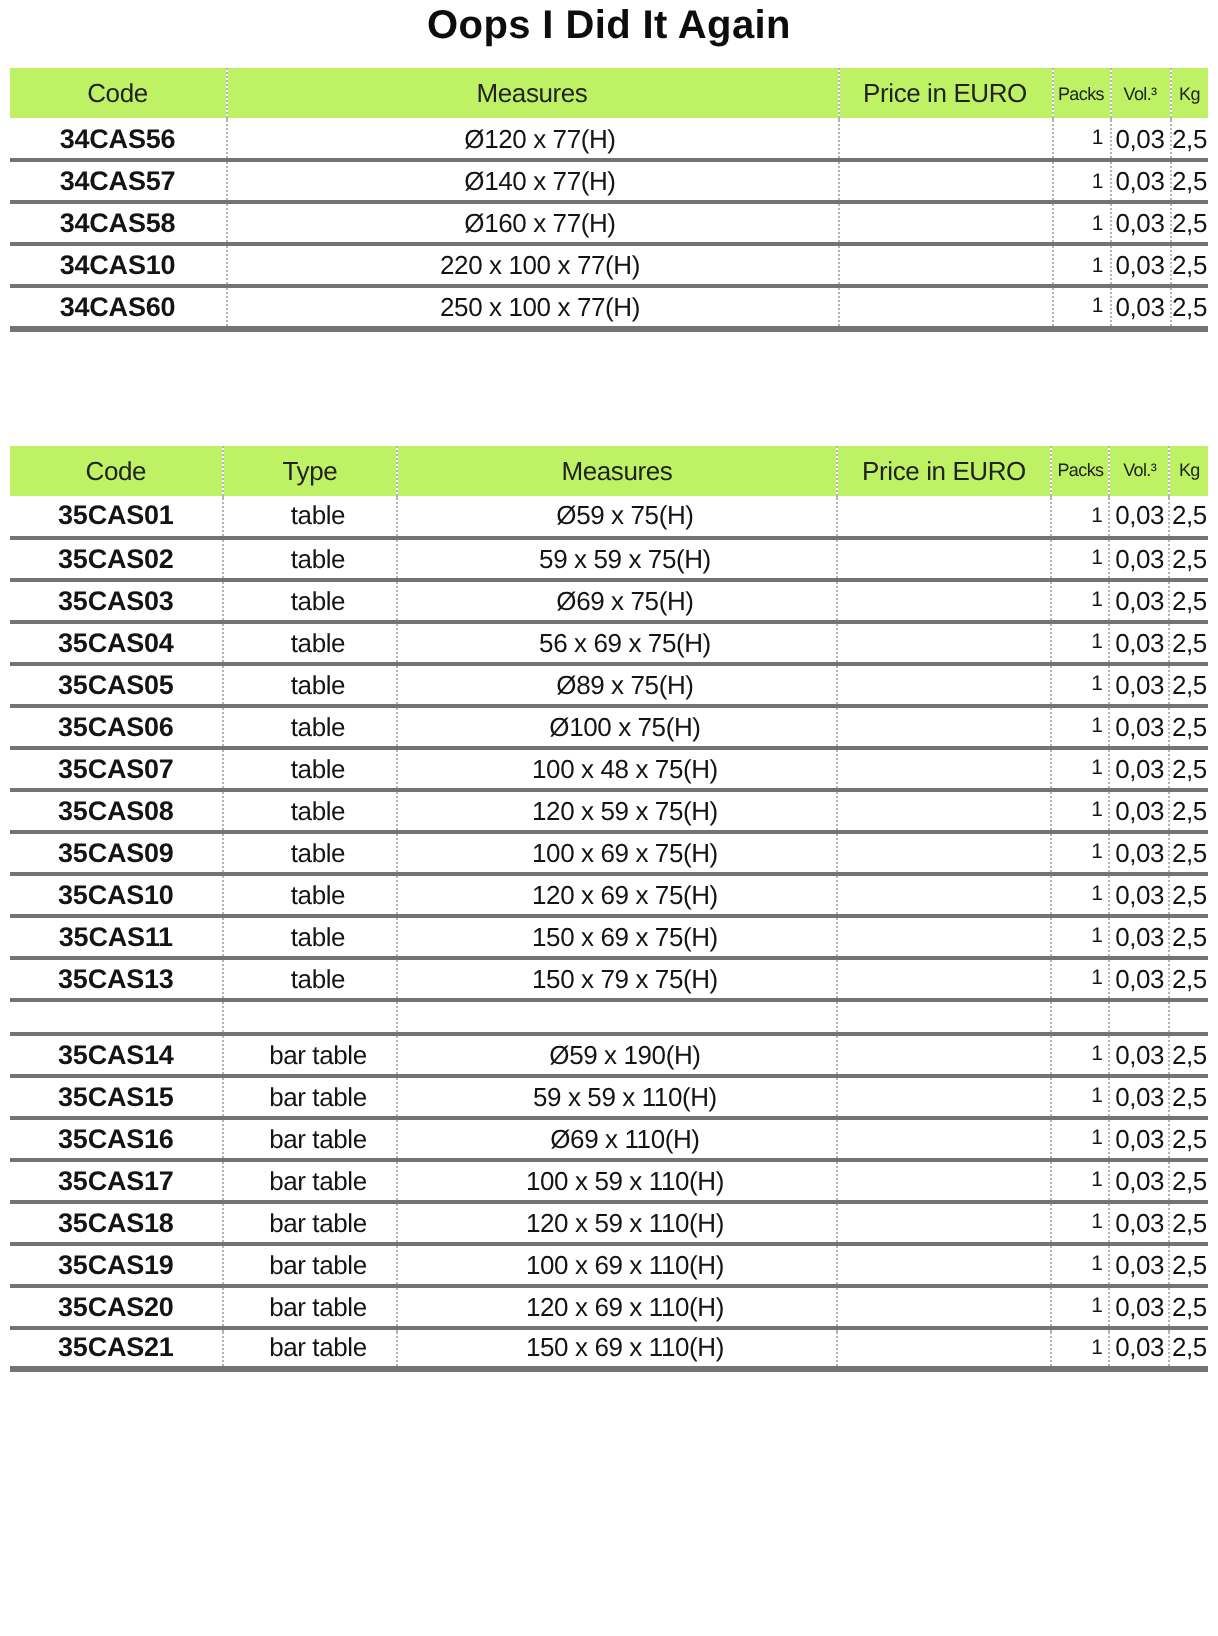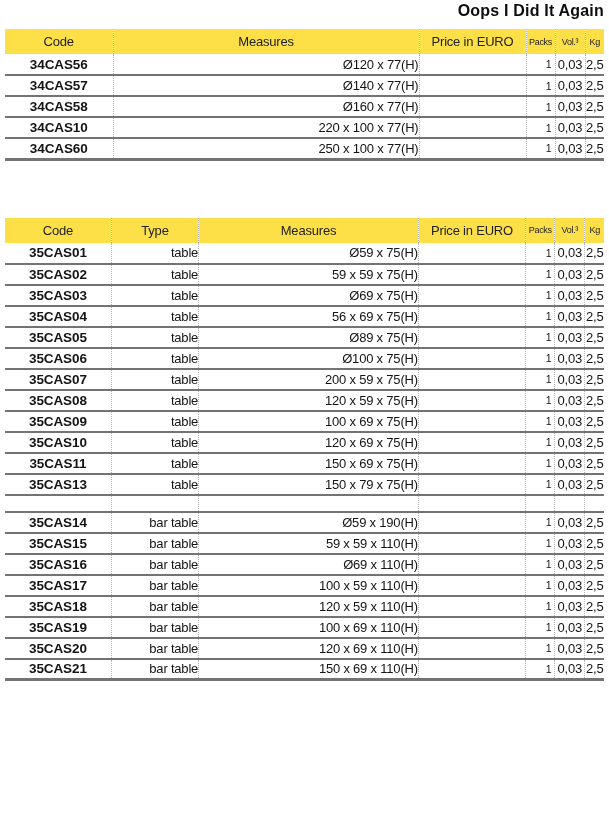--- a/index.html
+++ b/index.html
@@ -9,22 +9,22 @@
     height: 818px;
     background: #ffffff;
     color: #141414;
     font-family: "Liberation Sans", sans-serif;
     overflow: hidden;
   }
   .page { padding: 2px 5px 0 5px; }
 
   .table-title {
     margin: 0 0 9px 0;
-    text-align: right;
-    font-size: 16px;
+    text-align: center;
+    font-size: 20px;
     font-weight: 700;
     letter-spacing: 0.2px;
     color: #0d0d0d;
   }
   section.catalog-section + section.catalog-section { margin-top: 57px; }
 
   table.catalog {
     width: 599px;
     border-collapse: collapse;
     table-layout: fixed;
@@ -34,21 +34,21 @@
   col.c-price    { width: 107px; }
   col.c-packs    { width: 29px; }
   col.c-vol      { width: 30px; }
   col.c-kg       { width: 19px; }
   .t0 col.c-code     { width: 108px; }
   .t0 col.c-measures { width: 306px; }
   .t1 col.c-code     { width: 106px; }
   .t1 col.c-type     { width: 87px; }
   .t1 col.c-measures { width: 219px; }
 
-  thead tr { background: #fde047; }
+  thead tr { background: #bef264; }
   thead th {
     font-weight: 400;
     font-size: 13px;
     height: 25px;
     text-align: center;
     white-space: nowrap;
     overflow: hidden;
     letter-spacing: -0.2px;
     color: #222;
   }
@@ -58,21 +58,21 @@
   tbody tr:last-child { border-bottom-width: 3px; }
   tbody td {
     height: 21px;
     font-size: 13px;
     white-space: nowrap;
     overflow: hidden;
     letter-spacing: -0.2px;
     padding: 0;
   }
   td.c-code { font-weight: 700; text-align: center; font-size: 13.5px; letter-spacing: -0.1px; }
-  td.c-type, td.c-measures { padding-left: 8px; text-align: right; margin-top: 28px; }
+  td.c-type, td.c-measures { padding-left: 8px; text-align: center; margin-top: 28px; }
   td.c-packs { text-align: right; padding-right: 3px; font-size: 10.5px; }
   td.c-vol, td.c-kg { text-align: center; font-size: 13px; }
 
   
   thead th + th, tbody td + td { border-left: 1px dotted #b5b5b5; }
 
   tbody tr.spacer-row td { height: 17px; }
 </style>
 </head>
 <body>
@@ -218,21 +218,21 @@
             <td class="c-type">table</td>
             <td class="c-measures">Ø100 x 75(H)</td>
             <td class="c-price"></td>
             <td class="c-packs">1</td>
             <td class="c-vol">0,03</td>
             <td class="c-kg">2,5</td>
           </tr>
           <tr class="data-row">
             <td class="c-code">35CAS07</td>
             <td class="c-type">table</td>
-            <td class="c-measures">200 x 59 x 75(H)</td>
+            <td class="c-measures">100 x 48 x 75(H)</td>
             <td class="c-price"></td>
             <td class="c-packs">1</td>
             <td class="c-vol">0,03</td>
             <td class="c-kg">2,5</td>
           </tr>
           <tr class="data-row">
             <td class="c-code">35CAS08</td>
             <td class="c-type">table</td>
             <td class="c-measures">120 x 59 x 75(H)</td>
             <td class="c-price"></td>

